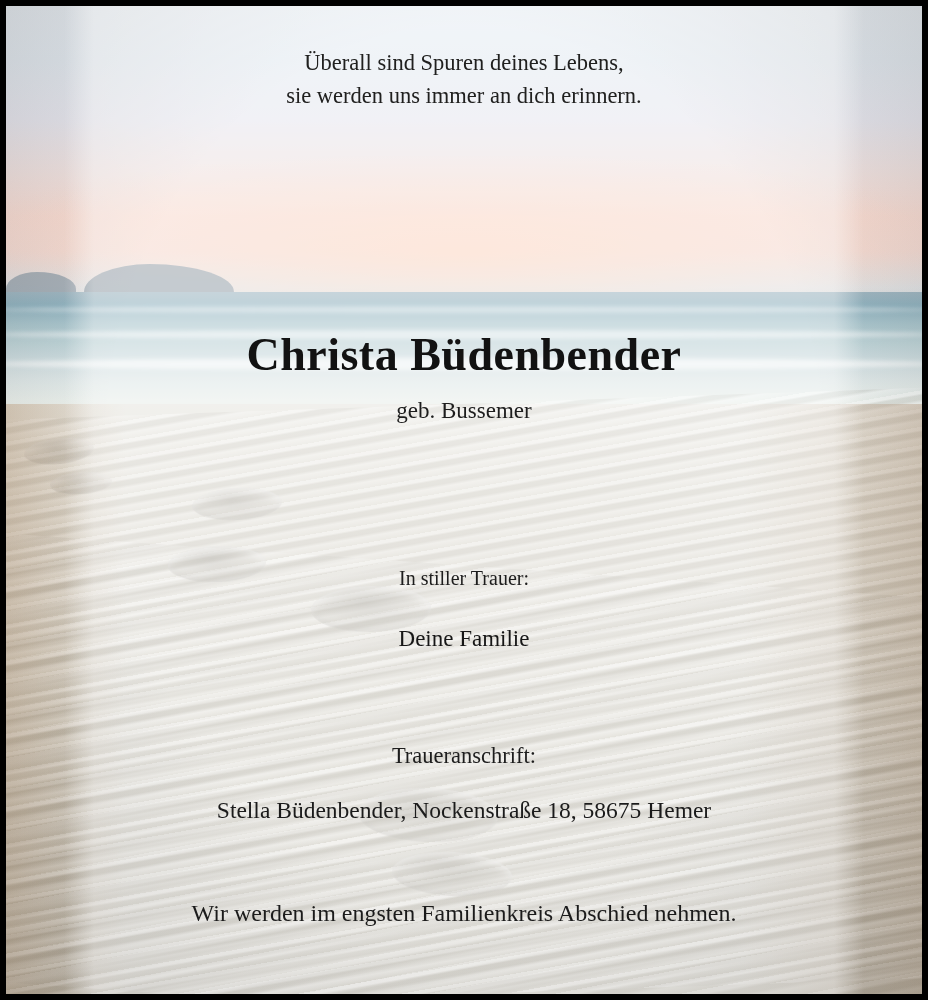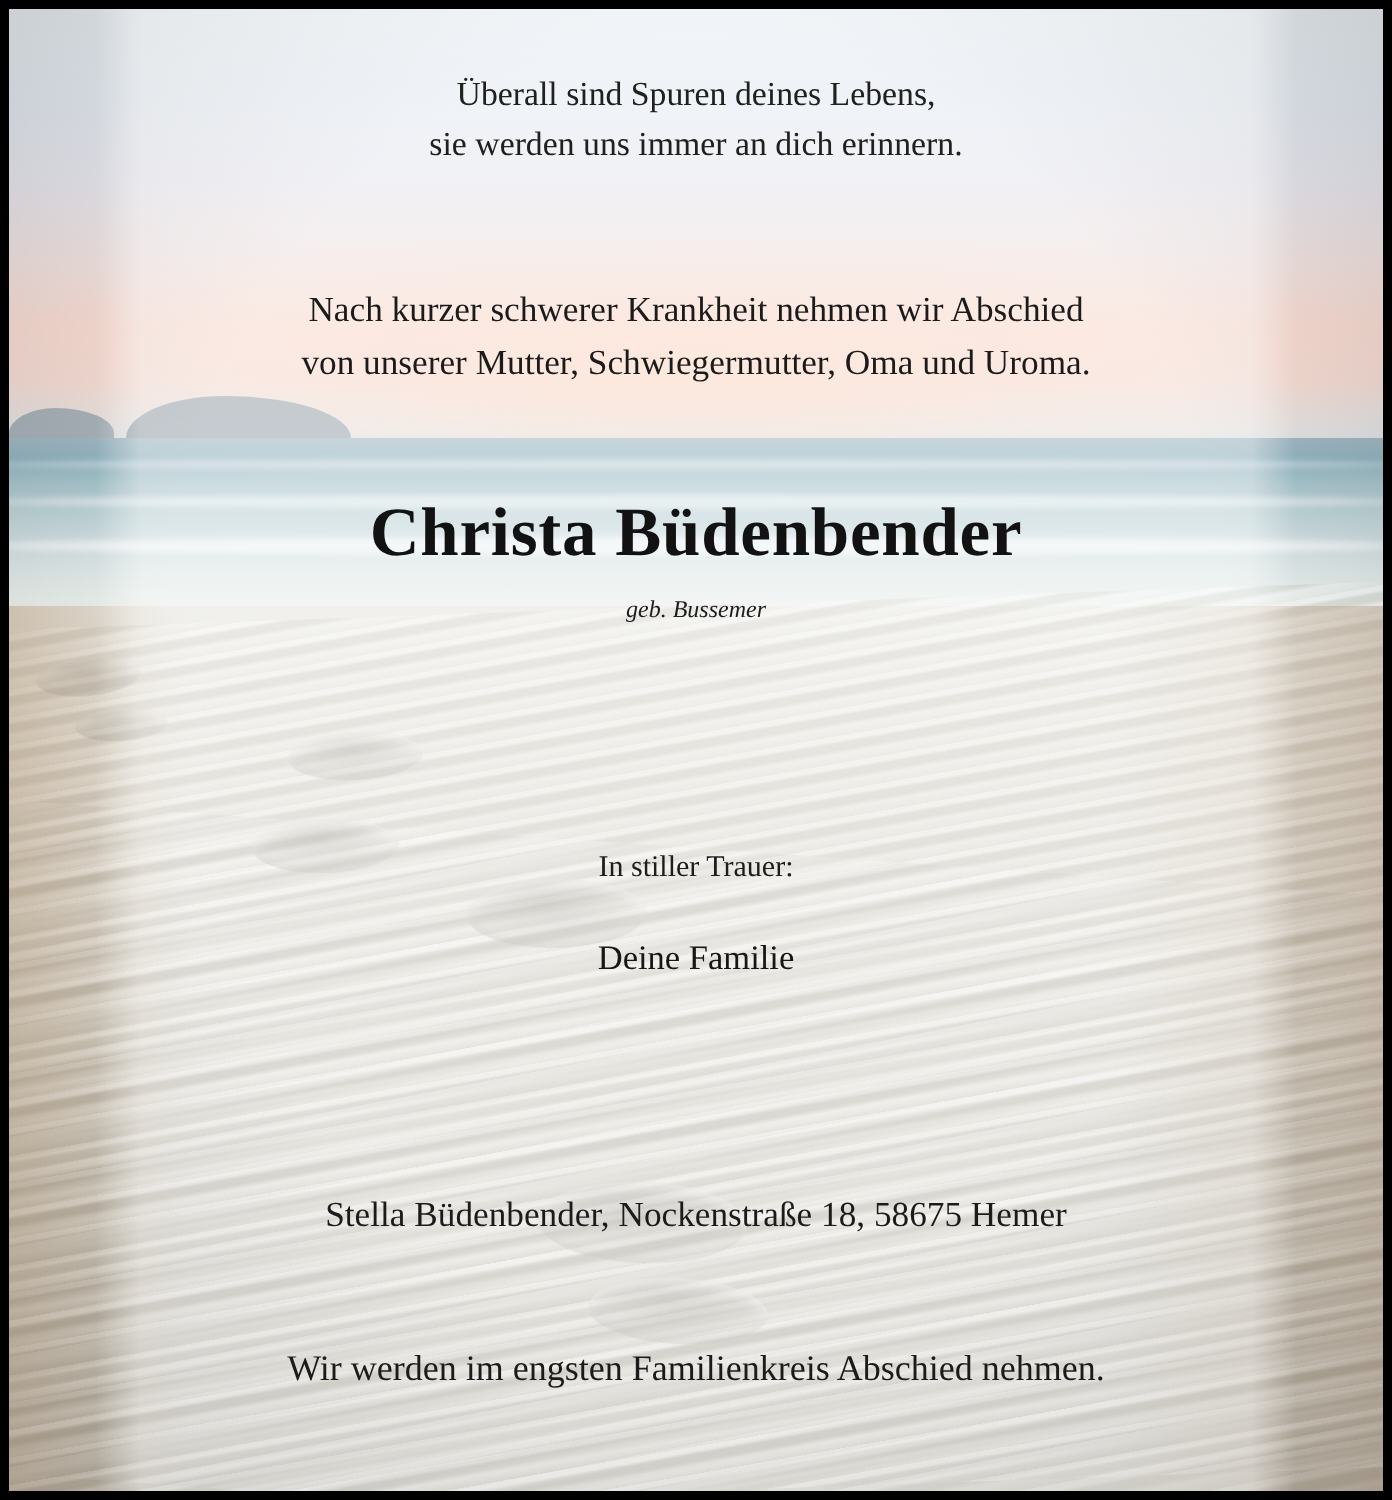--- a/index.html
+++ b/index.html
@@ -253,23 +253,22 @@
     font-size: 46px;
     font-weight: bold;
     letter-spacing: 0.5px;
     color: #121212;
   }
 
   .maiden {
     position: absolute;
     left: 0; right: 0;
     top: 392px;
-    font-size: 16px;
+    font-size: 23px;
     color: #1d1d1d;
-    font-style: italic;
   }
 
   .dates {
     position: absolute;
     left: 0; right: 0;
     top: 455px;
     font-size: 24px;
     color: #1b1b1b;
   }
   .dates .sep { display: inline-block; width: 16px; }
@@ -347,31 +346,28 @@
   <div class="scrim-edge-r"></div>
   <div class="scrim"></div>
 
   <div class="content">
 
     <div class="verse">
       <div>Überall sind Spuren deines Lebens,</div>
       <div>sie werden uns immer an dich erinnern.</div>
     </div>
 
-    <div class="intro">
-      <div>Nach kurzer schwerer Krankheit nehmen wir Abschied</div>
-      <div>von unserer Mutter, Schwiegermutter, Oma und Uroma.</div>
-    </div>
 
     <div class="name">Christa Büdenbender</div>
 
     <div class="maiden">geb. Bussemer</div>
 
 
     <div class="mourning-label">In stiller Trauer:</div>
     <div class="mourning-family">Deine Familie</div>
 
+    <div class="address-label">Traueranschrift:</div>
     <div class="address-line">Stella Büdenbender, Nockenstraße 18, 58675 Hemer</div>
 
     <div class="closing">Wir werden im engsten Familienkreis Abschied nehmen.</div>
 
   </div>
 </div>
 
 </body></html>

